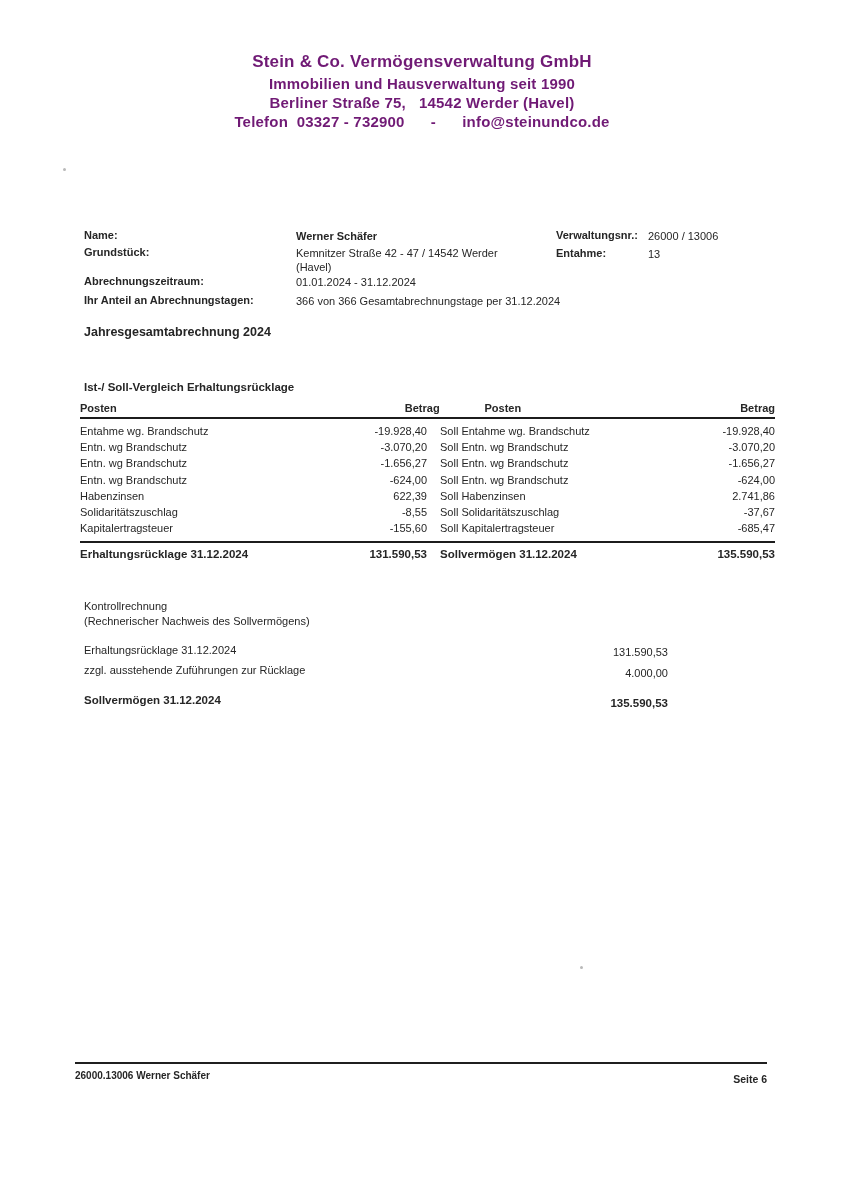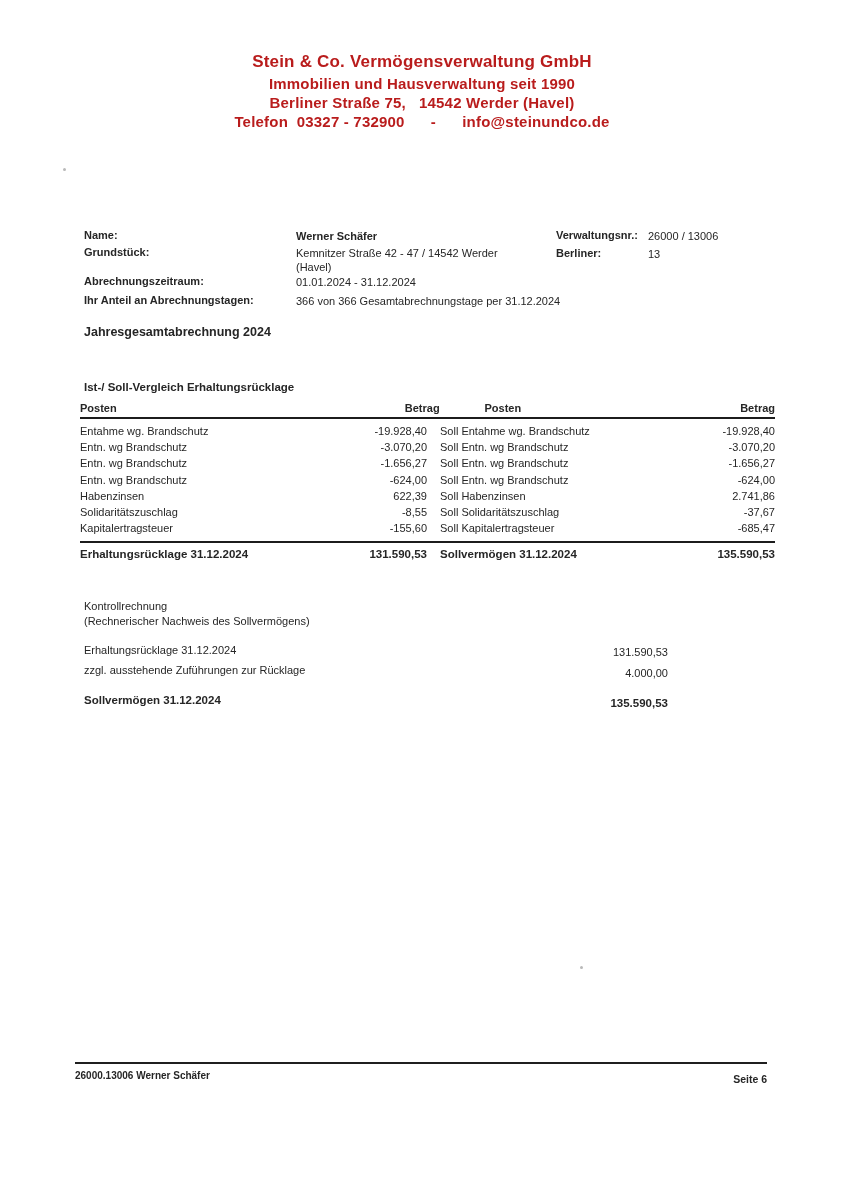--- a/index.html
+++ b/index.html
@@ -9,21 +9,21 @@
     background:#ffffff;
     font-family:"Liberation Sans", sans-serif;
     color:#262626;
     overflow:hidden;
   }
   .pre { white-space:pre-wrap; }
 
   
   .letterhead {
     position:absolute; top:50px; left:0; width:844px;
-    text-align:center; font-weight:bold; color:#b91c1c;
+    text-align:center; font-weight:bold; color:#701a75;
   }
   .lh-1 { font-size:17px; line-height:24px; letter-spacing:0.2px; }
   .lh-2 { font-size:15px; line-height:19px; letter-spacing:0.2px; }
 
   
   .info-label { position:absolute; font-size:11px; font-weight:bold; }
   .info-value { position:absolute; font-size:11px; line-height:14px; }
   .b { font-weight:bold; }
 
   .doc-title { position:absolute; left:84px; top:325px; font-size:12.5px; font-weight:bold; }
@@ -72,21 +72,21 @@
 
   <div class="info-label" style="left:84px; top:275px;">Abrechnungszeitraum:</div>
   <div class="info-value" style="left:296px; top:275px;">01.01.2024 - 31.12.2024</div>
 
   <div class="info-label" style="left:84px; top:294px;">Ihr Anteil an Abrechnungstagen:</div>
   <div class="info-value" style="left:296px; top:294px;">366 von 366 Gesamtabrechnungstage per 31.12.2024</div>
 
   <div class="info-label" style="left:556px; top:229px;">Verwaltungsnr.:</div>
   <div class="info-value" style="left:648px; top:229px;">26000 / 13006</div>
 
-  <div class="info-label" style="left:556px; top:247px;">Berliner:</div>
+  <div class="info-label" style="left:556px; top:247px;">Entahme:</div>
   <div class="info-value" style="left:648px; top:247px;">13</div>
 
   <div class="doc-title">Jahresgesamtabrechnung 2024</div>
 
   <div class="cmp-title">Ist-/ Soll-Vergleich Erhaltungsrücklage</div>
 
   <div class="table">
     <div class="t-head">
       <div class="c-ist-label">Posten</div>
       <div class="c-ist-value">Betrag</div>

